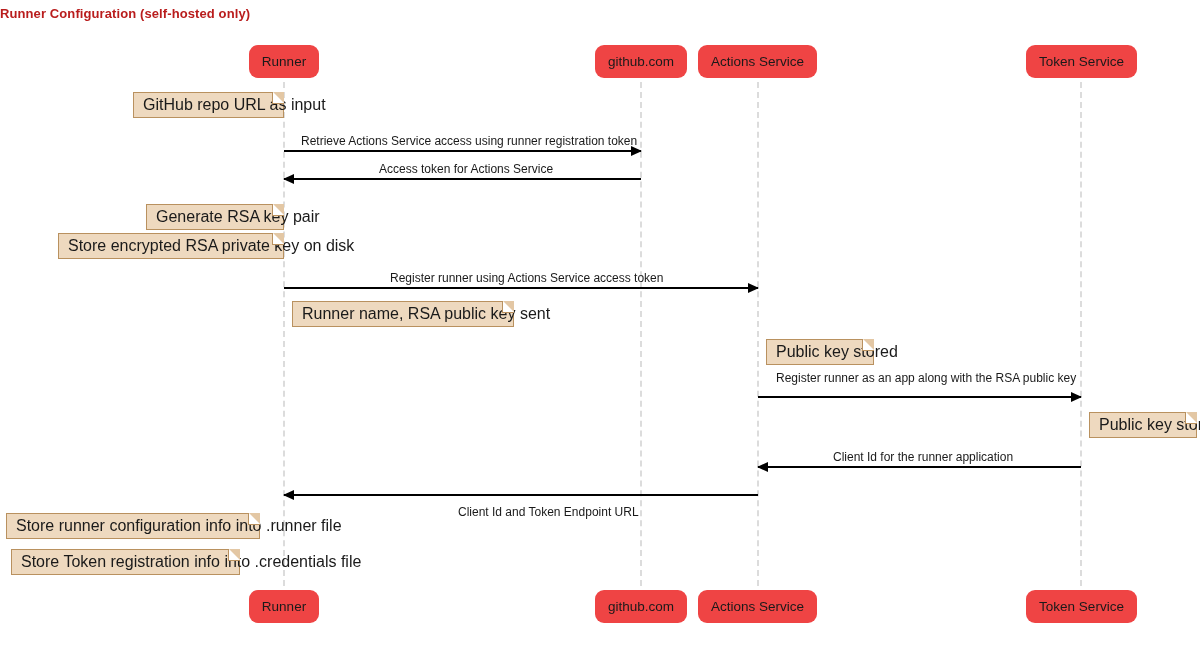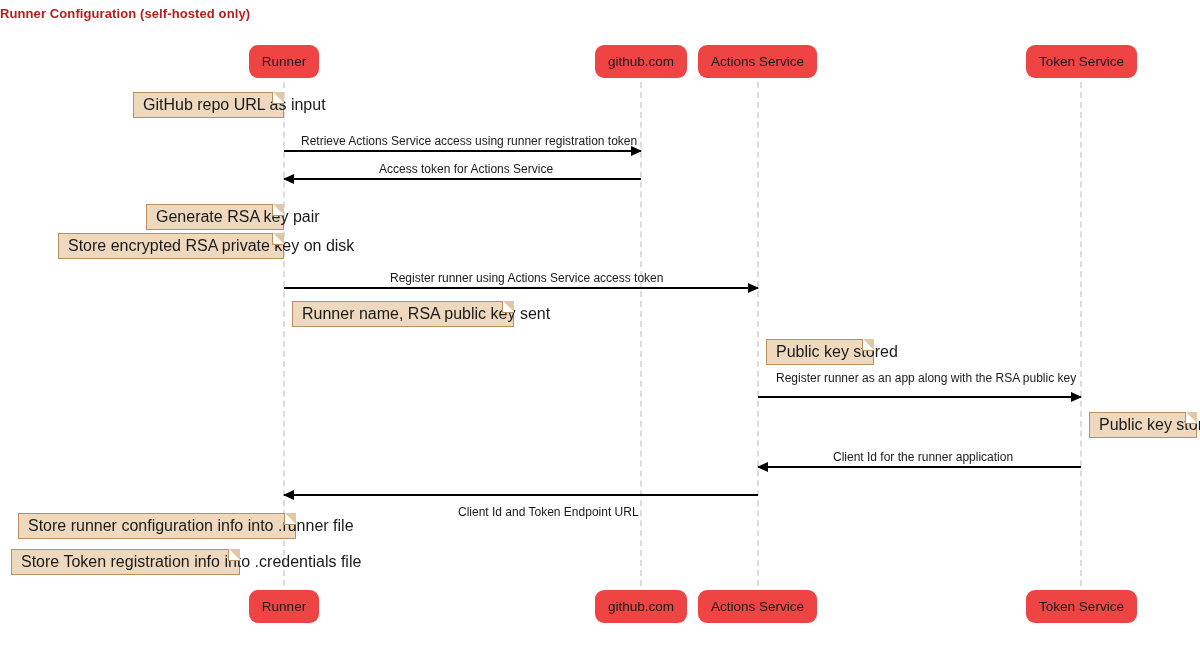--- a/index.html
+++ b/index.html
@@ -210,21 +210,21 @@
         <span class="fold"></span>
       </div>
       <div class="note" style="top: 339px; width: 108px; left: 766px;">
         <span>Public key stored</span>
         <span class="fold"></span>
       </div>
       <div class="note" style="top: 412px; width: 108px; left: 1089px;">
         <span>Public key stored</span>
         <span class="fold"></span>
       </div>
-      <div class="note" style="top: 513px; width: 278px; left: 18px;">
+      <div class="note" style="top: 513px; width: 254px; left: 6px;">
         <span>Store runner configuration info into .runner file</span>
         <span class="fold"></span>
       </div>
       <div class="note" style="top: 549px; width: 229px; left: 11px;">
         <span>Store Token registration info into .credentials file</span>
         <span class="fold"></span>
       </div>
     </div>
 
 </div>

